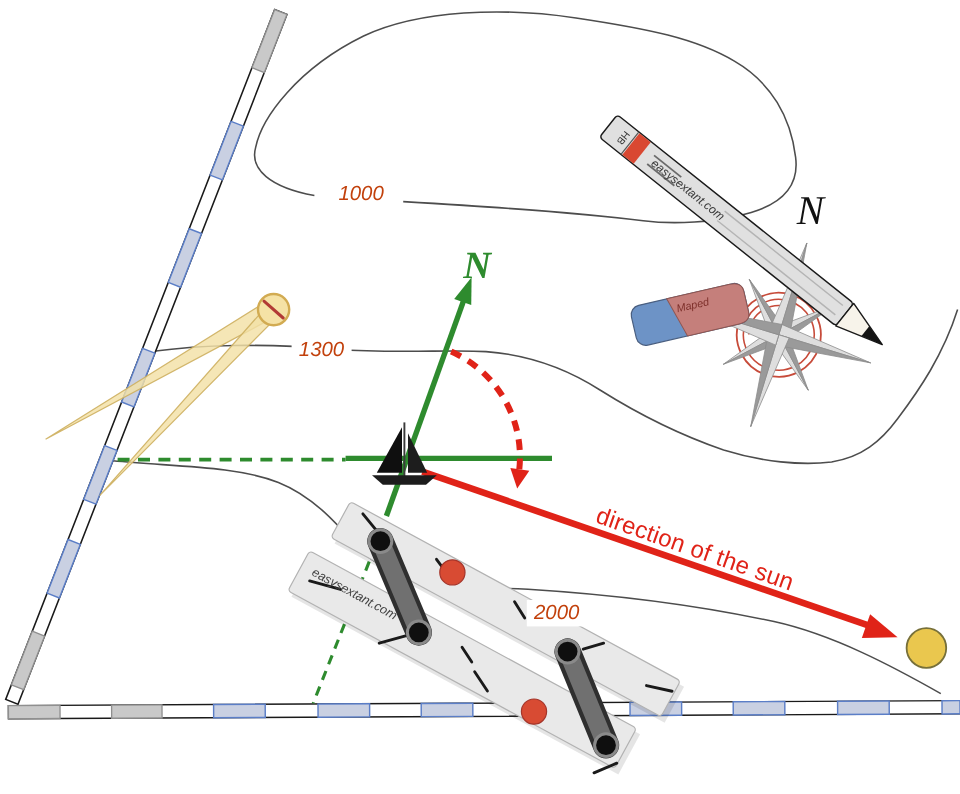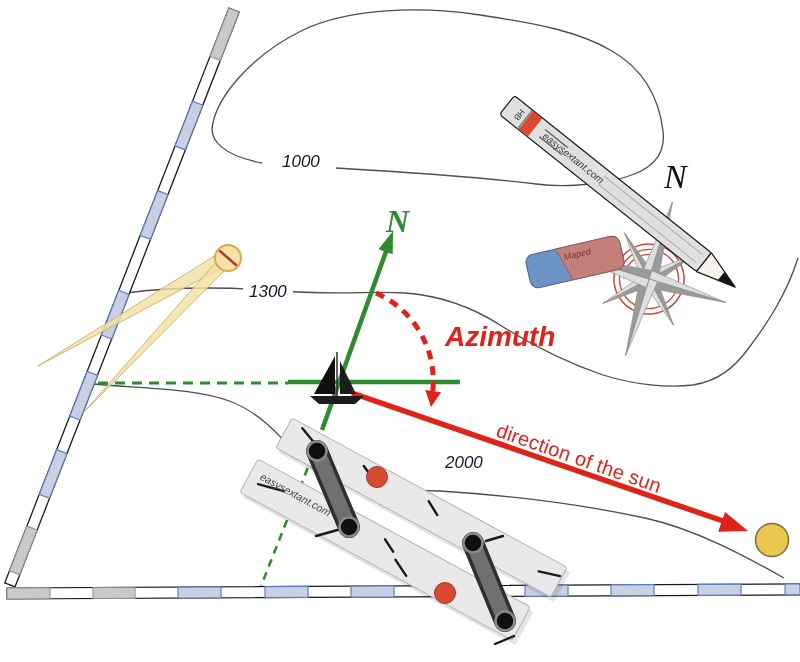--- a/index.html
+++ b/index.html
@@ -1,20 +1,20 @@
 <!DOCTYPE html>
 <html><head>
 <meta charset="utf-8">
 <style>
   html,body{margin:0;padding:0;background:#fff;}
   #stage{position:relative;width:800px;height:662px;background:#ffffff;overflow:hidden;
          font-family:"Liberation Sans",sans-serif;}
   #stage svg{position:absolute;left:0;top:0;}
   .abs{position:absolute;white-space:nowrap;}
-  .contour-label{font:italic 17px "Liberation Sans",sans-serif;color:#0f172a;
+  .contour-label{font:italic 17px "Liberation Sans",sans-serif;color:#c2410c;
                  background:#ffffff;padding:1px 6px;text-align:right;}
   .azimuth-label{font:italic bold 28px "Liberation Sans",sans-serif;color:#e02318;}
   .sun-dir-label{font:20px "Liberation Sans",sans-serif;color:#e02318;
                  transform:rotate(19.3deg);transform-origin:0 0;letter-spacing:.2px;}
   .n-green{font:italic bold 32px "Liberation Serif",serif;color:#2e8b2e;}
   .n-black{font:italic 34px "Liberation Serif",serif;color:#111;}
 </style>
 </head>
 <body>
 
@@ -162,21 +162,20 @@
     <text x="85" y="3.5" text-anchor="middle" font-size="10" font-style="italic" fill="#3a3a3a">easysextant.com</text>
     <polygon points="252,-12 252,12 292,0" fill="#f7f3ea" stroke="#1a1a1a" stroke-width="1.2" stroke-linejoin="round"></polygon>
     <polygon points="274,-5.2 292,0 274,5.2" fill="#141414"></polygon>
   </g>
 
   <circle cx="772" cy="540" r="16.5" fill="#eac74e" stroke="#77703a" stroke-width="1.5"></circle>
 </svg>
 
 <div class="abs contour-label" style="left:276px;top:151px;">1000</div>
 <div class="abs contour-label" style="left:243px;top:281px;">1300</div>
-<div class="abs contour-label" style="left:439px;top:452px;">2000</div>
+<div class="abs contour-label" style="left:439px;top:500px;">2000</div>
 
 <div class="abs n-green" style="left:386px;top:203px;">N</div>
 <div class="abs n-black" style="left:664px;top:158px;">N</div>
 
-<div class="abs azimuth-label" style="left:445px;top:321px;">Azimuth</div>
 <div class="abs sun-dir-label" style="left:501px;top:419px;">direction of the sun</div>
 
 </div>
 
 </body></html>

